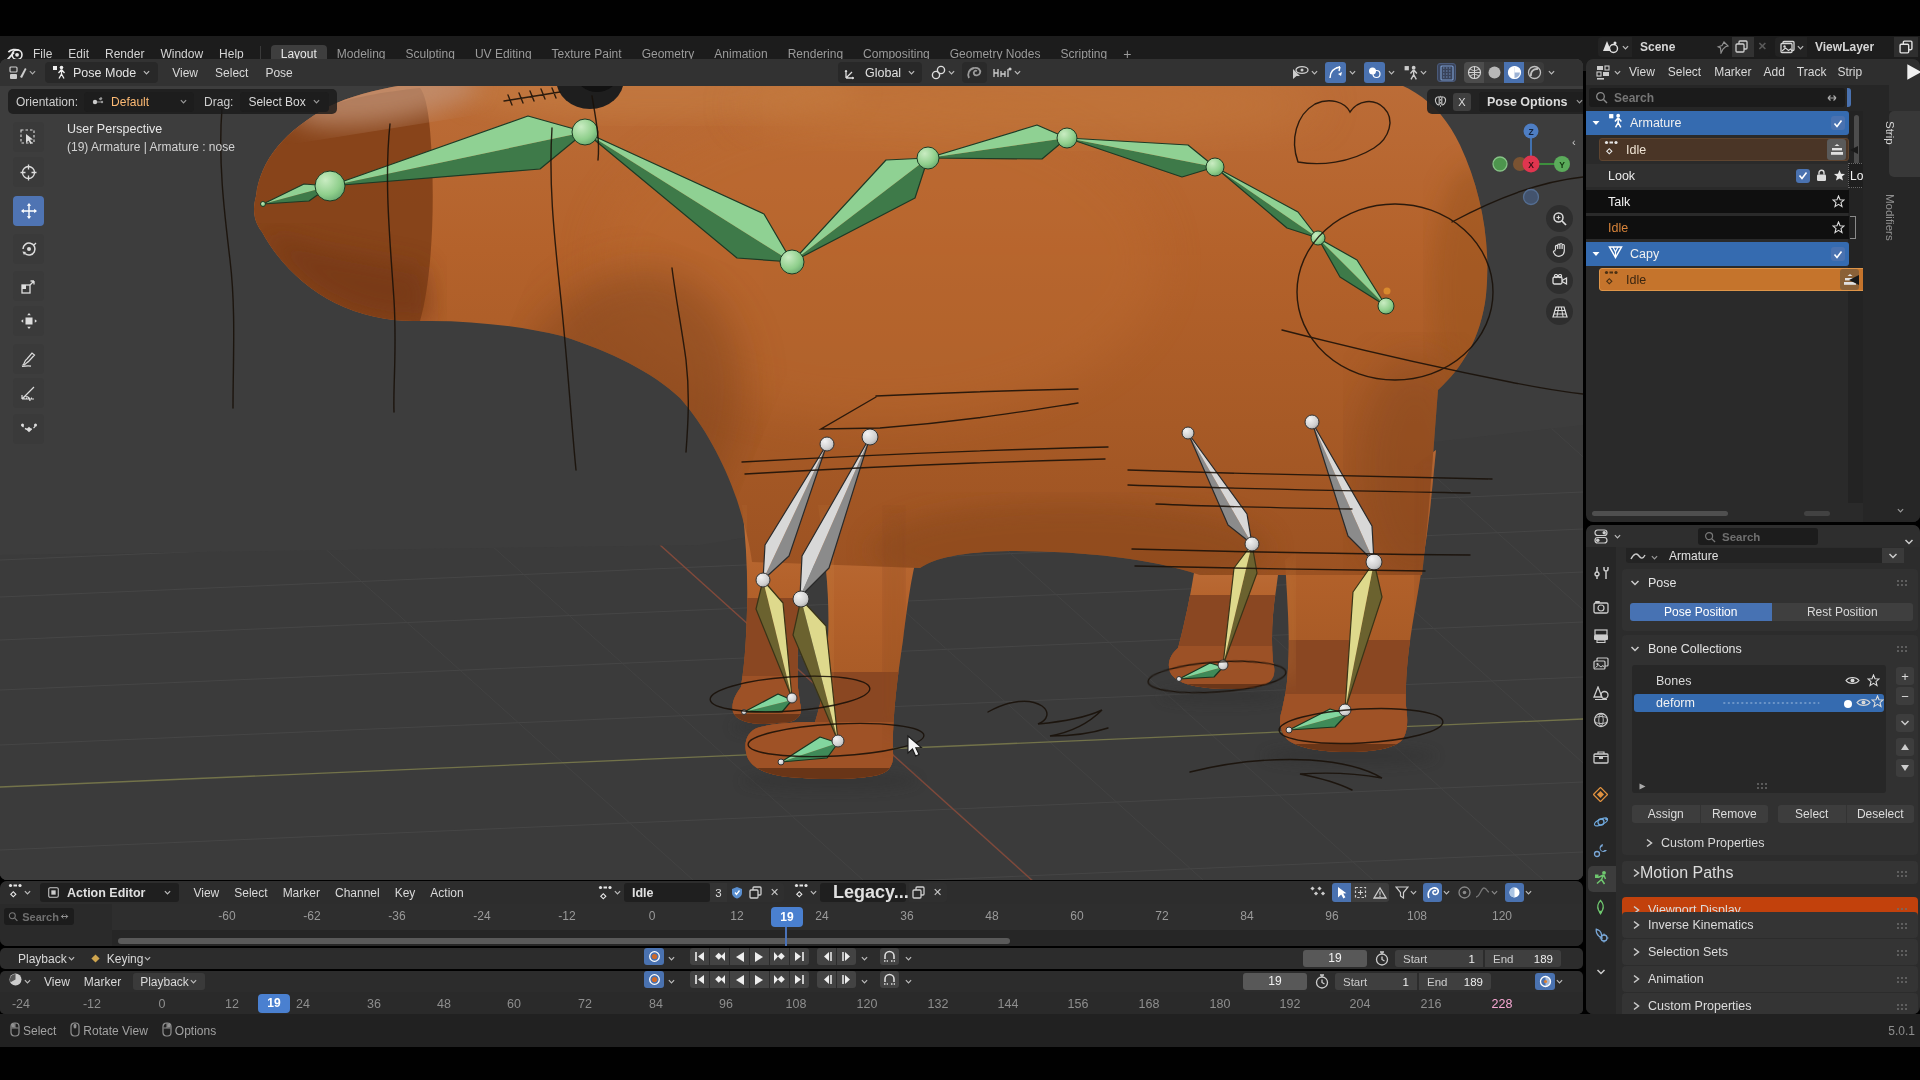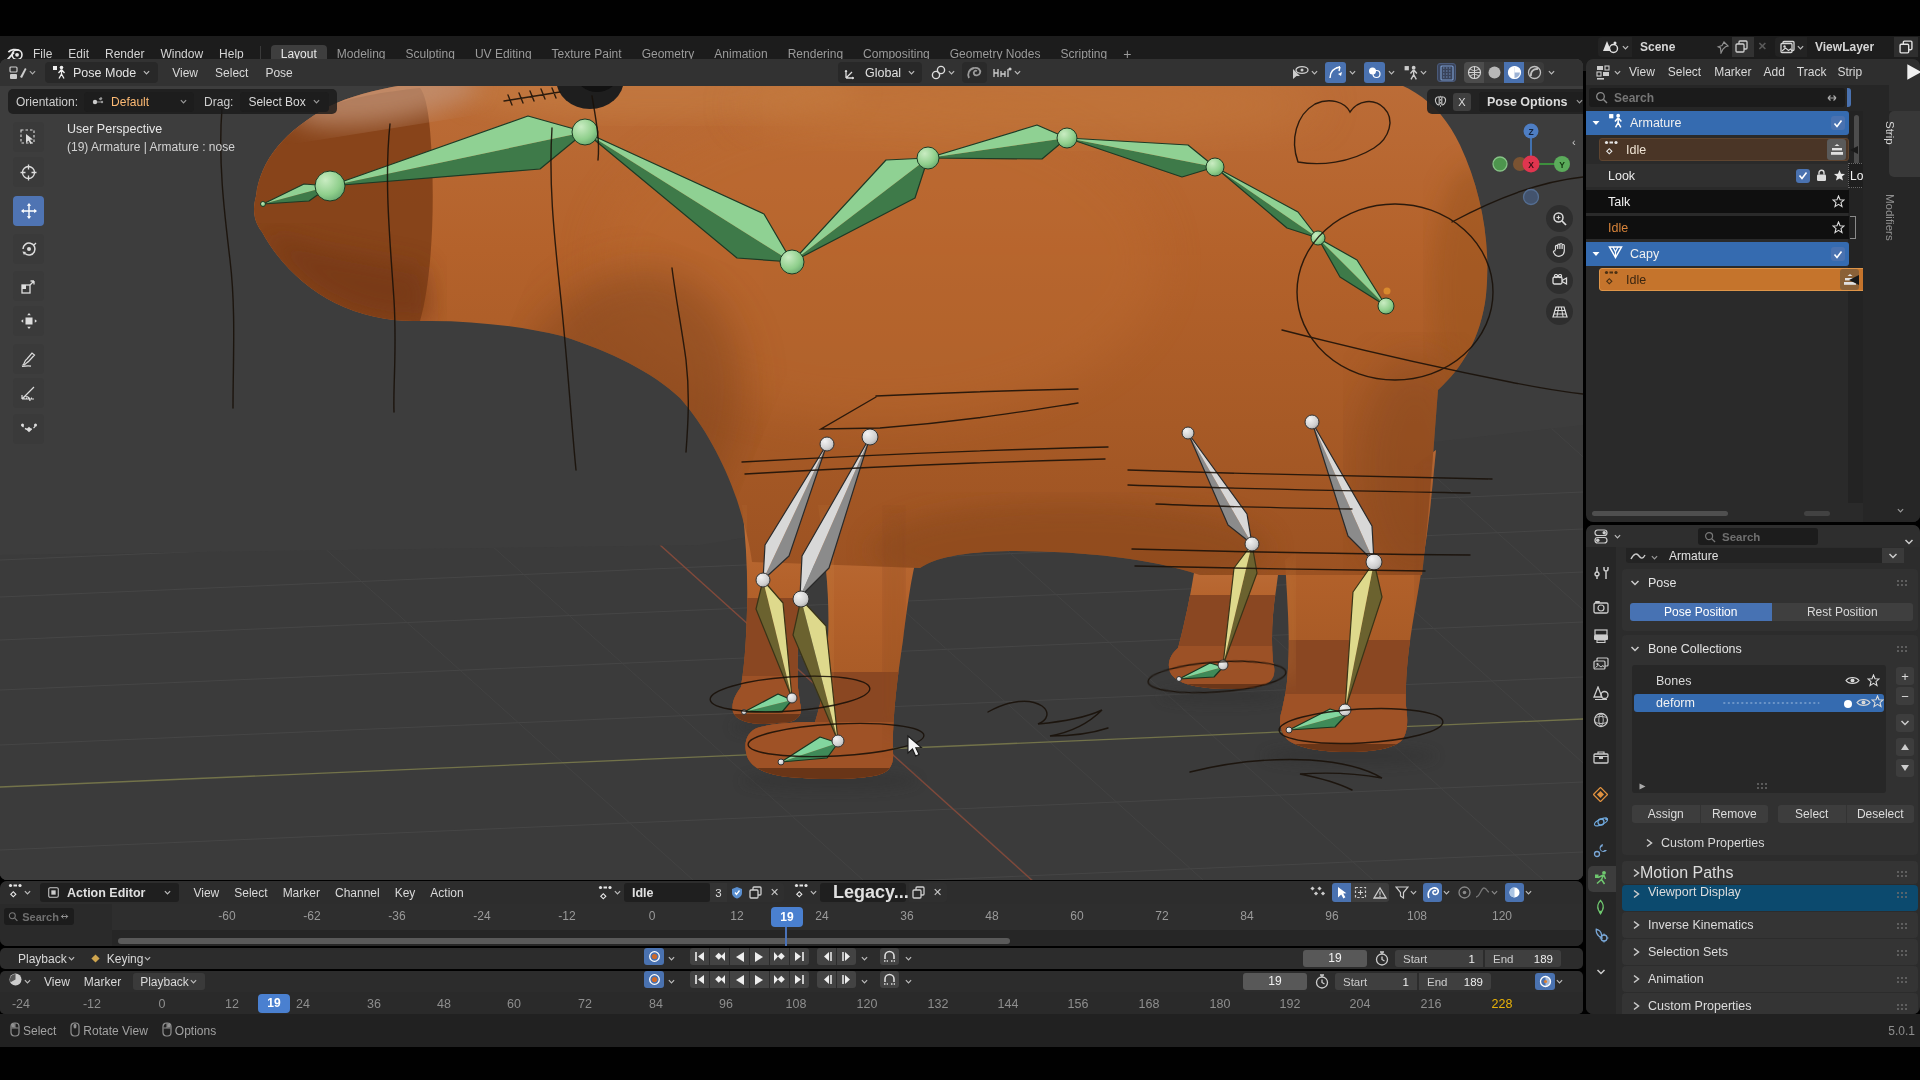--- a/index.html
+++ b/index.html
@@ -1030,21 +1030,21 @@
             <g fill="#6e6e6e">
               <circle cx="2" cy="2" r="1"></circle>
               <circle cx="6" cy="2" r="1"></circle>
               <circle cx="10" cy="2" r="1"></circle>
               <circle cx="2" cy="6" r="1"></circle>
               <circle cx="6" cy="6" r="1"></circle>
               <circle cx="10" cy="6" r="1"></circle>
             </g>
           </svg></span>
     </div>
-    <div style="position:absolute;left:36px;top:360px;width:296px;height:26px;background:#0c4a6e;border-radius:4px;display:flex;align-items:flex-start">
+    <div style="position:absolute;left:36px;top:372px;width:296px;height:26px;background:#c2410c;border-radius:4px;display:flex;align-items:center">
       <span style="margin-left:10px"><svg width="8" height="10" viewBox="0 0 8 10">
             <path d="M2 1.5 l4.5 3.5 -4.5 3.5" stroke="#ccc" stroke-width="1.5" fill="none"></path>
           </svg></span>
       <span style="color:#dcdcdc;font-size:12.5px;margin-left:8px;flex:1">Viewport Display</span>
       <span style="margin-right:8px"><svg width="14" height="8" viewBox="0 0 14 8">
             <g fill="#6e6e6e">
               <circle cx="2" cy="2" r="1"></circle>
               <circle cx="6" cy="2" r="1"></circle>
               <circle cx="10" cy="2" r="1"></circle>
               <circle cx="2" cy="6" r="1"></circle>
@@ -1541,21 +1541,21 @@
 <span style="position:absolute;left:774px;top:26px;width:44px;text-align:center;color:#8e8e8e;font-size:12.5px">108</span>
 <span style="position:absolute;left:845px;top:26px;width:44px;text-align:center;color:#8e8e8e;font-size:12.5px">120</span>
 <span style="position:absolute;left:916px;top:26px;width:44px;text-align:center;color:#8e8e8e;font-size:12.5px">132</span>
 <span style="position:absolute;left:986px;top:26px;width:44px;text-align:center;color:#8e8e8e;font-size:12.5px">144</span>
 <span style="position:absolute;left:1056px;top:26px;width:44px;text-align:center;color:#8e8e8e;font-size:12.5px">156</span>
 <span style="position:absolute;left:1127px;top:26px;width:44px;text-align:center;color:#8e8e8e;font-size:12.5px">168</span>
 <span style="position:absolute;left:1198px;top:26px;width:44px;text-align:center;color:#8e8e8e;font-size:12.5px">180</span>
 <span style="position:absolute;left:1268px;top:26px;width:44px;text-align:center;color:#8e8e8e;font-size:12.5px">192</span>
 <span style="position:absolute;left:1338px;top:26px;width:44px;text-align:center;color:#8e8e8e;font-size:12.5px">204</span>
 <span style="position:absolute;left:1409px;top:26px;width:44px;text-align:center;color:#8e8e8e;font-size:12.5px">216</span>
-<span style="position:absolute;left:1480px;top:26px;width:44px;text-align:center;color:#eab308;font-size:12.5px">228</span>
+<span style="position:absolute;left:1480px;top:26px;width:44px;text-align:center;color:#f9a8d4;font-size:12.5px">228</span>
     <div style="position:absolute;left:258px;top:23px;width:32px;height:19px;background:#4a80d0;border-radius:4px;color:#fff;font-size:12px;font-weight:bold;text-align:center;line-height:19px">19</div>
 </div>
 
   <div class="abs" id="statusbar">
     <span style="margin-left:10px"><svg width="10" height="15" viewBox="0 0 10 15">
           <rect x="1" y="1" width="8" height="13" rx="3.5" fill="none" stroke="#909090" stroke-width="1.2"></rect>
           <path d="M5 1 v5 M1.5 6 h7" stroke="#909090" stroke-width="1"></path>
           <rect x="1.6" y="1.6" width="3.2" height="4" rx="1.4" fill="#909090"></rect>
         </svg></span>
       <span style="margin-left:3px;color:#a2a2a2">Select</span>

